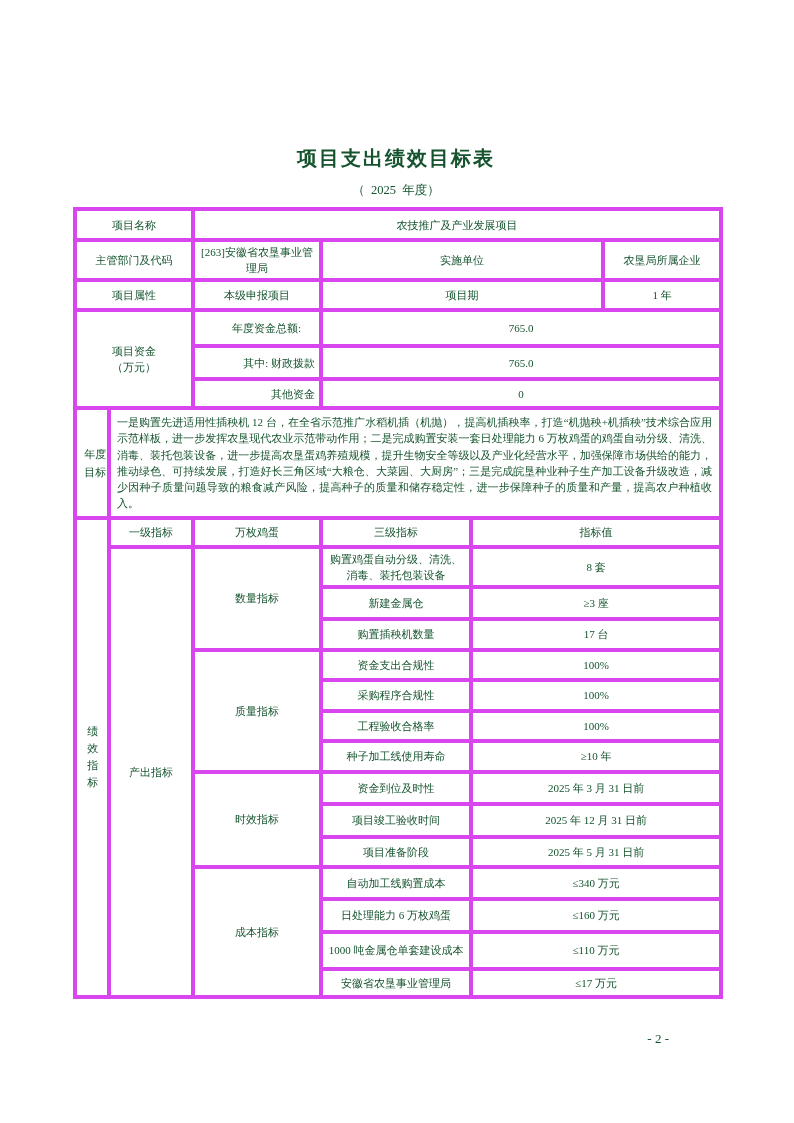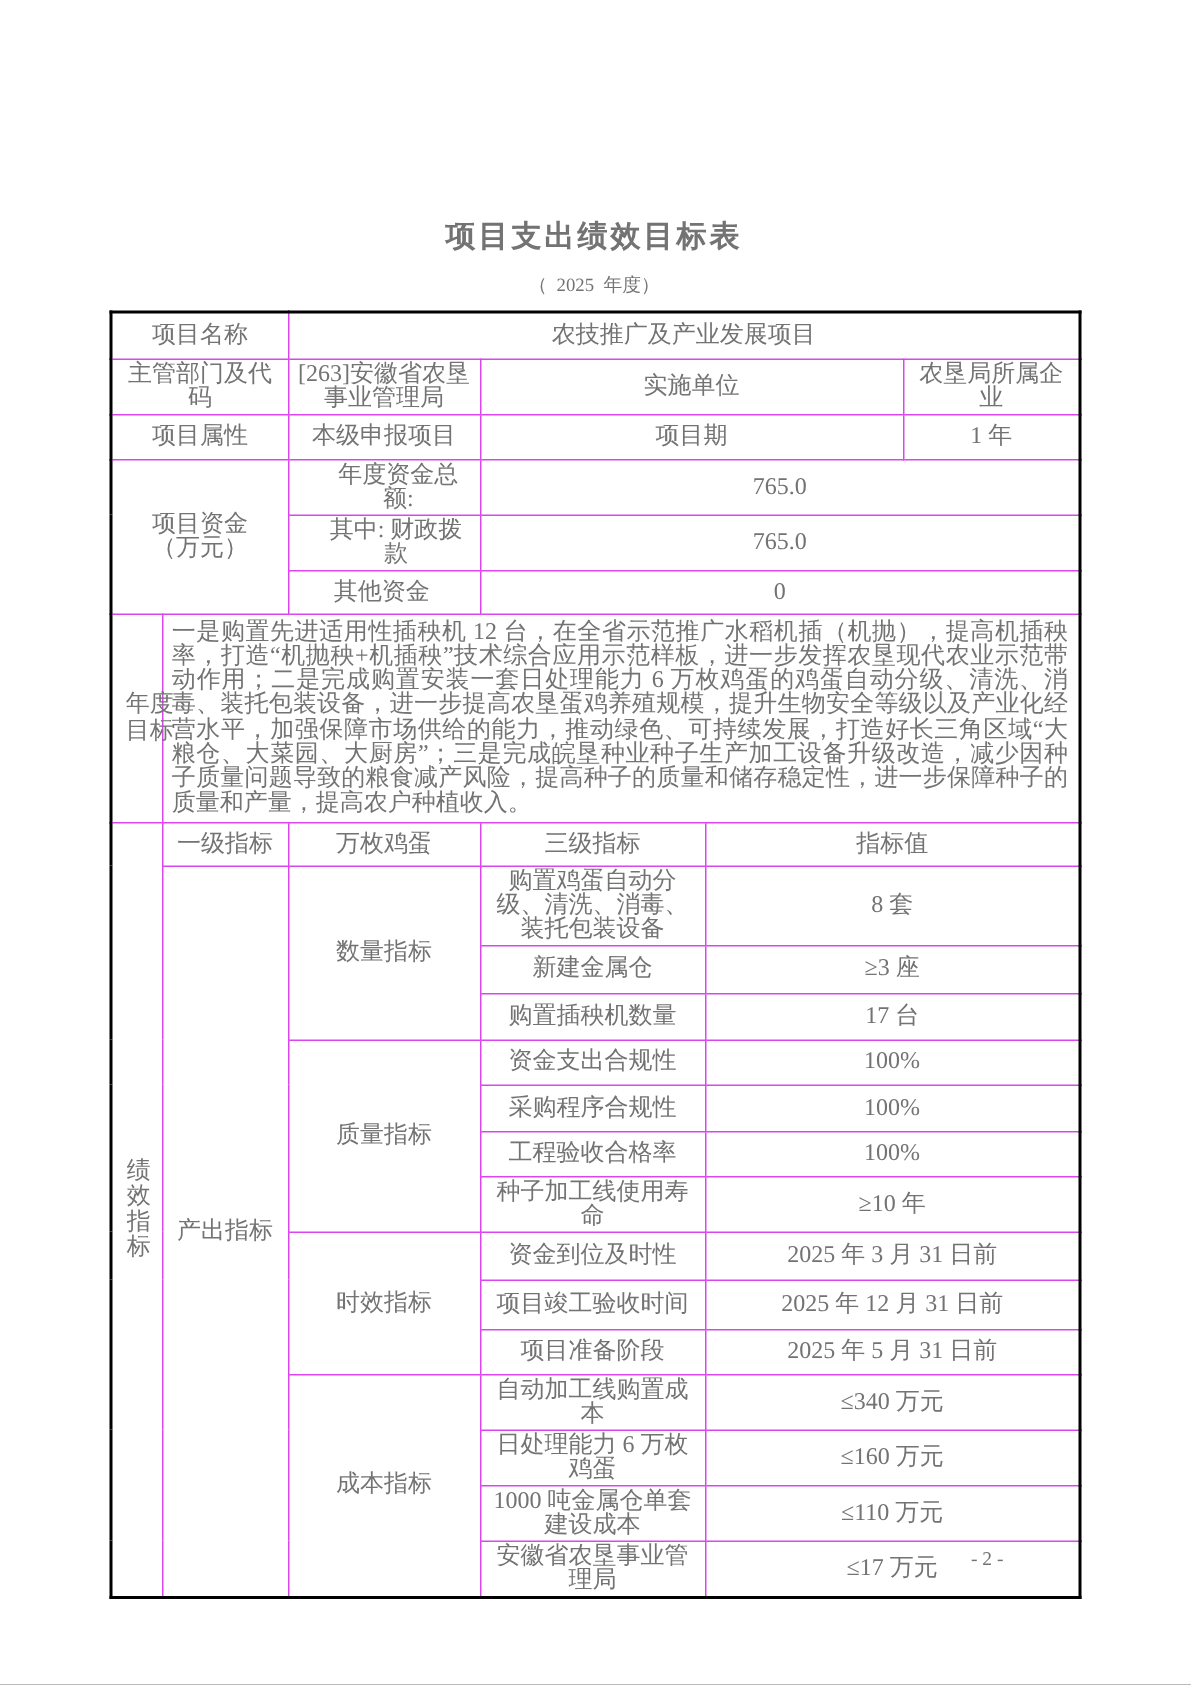--- a/index.html
+++ b/index.html
@@ -3,21 +3,21 @@
 <meta charset="utf-8">
 <style>
   * { box-sizing: border-box; }
   html, body { margin: 0; padding: 0; background: #888; }
   .page {
     position: relative;
     width: 794px; height: 1123px;
     margin: 0 auto;
     background: #ffffff;
     font-family: "Liberation Serif", "DejaVu Serif", serif;
-    color: #737373;
+    color: #14532d;
     padding: 146px 0 0 73px;
   }
   .doc-title {
     width: 646px; margin: 0 0 12px 0;
     text-align: center;
     font-size: 20px; font-weight: bold;
     letter-spacing: 2px;
     line-height: 24px;
   }
   .doc-subtitle {
@@ -26,32 +26,32 @@
     font-size: 12.5px; line-height: 16px;
     white-space: pre;
   }
   table.main {
     border-collapse: collapse;
     table-layout: fixed;
     width: 646px;
     border: 2px solid #000;
   }
   td {
-    border: 1px solid #d946ef;
-    font-size: 16px;
+    border: 4px solid #d946ef;
+    font-size: 11px;
     line-height: 16px;
     text-align: center;
     vertical-align: middle;
     padding: 2px 4px;
     word-break: break-all;
   }
   td.prewrap { white-space: pre-line; }
   td.fund-l0 { text-align: center; padding-left: 23px;  }
-  td.fund-l1 { text-align: center; padding-left: 20px; }
-  td.fund-l2 { text-align: left; padding-left: 30px; }
+  td.fund-l1 { text-align: right; padding-left: 20px; }
+  td.fund-l2 { text-align: right; padding-left: 30px; }
   td.goal {
     text-align: justify;
     text-justify: inter-ideograph;
     padding: 4px 7px 4px 6px;
     line-height: 16.3px;
     vertical-align: top;
   }
   .wrap2 { width: 2.3em; margin: 0 auto; line-height: 18px; text-align: right; }
   .vstack { width: 1.15em; margin: 17px auto; line-height: 17px; text-align: right; }
   .page-number {

